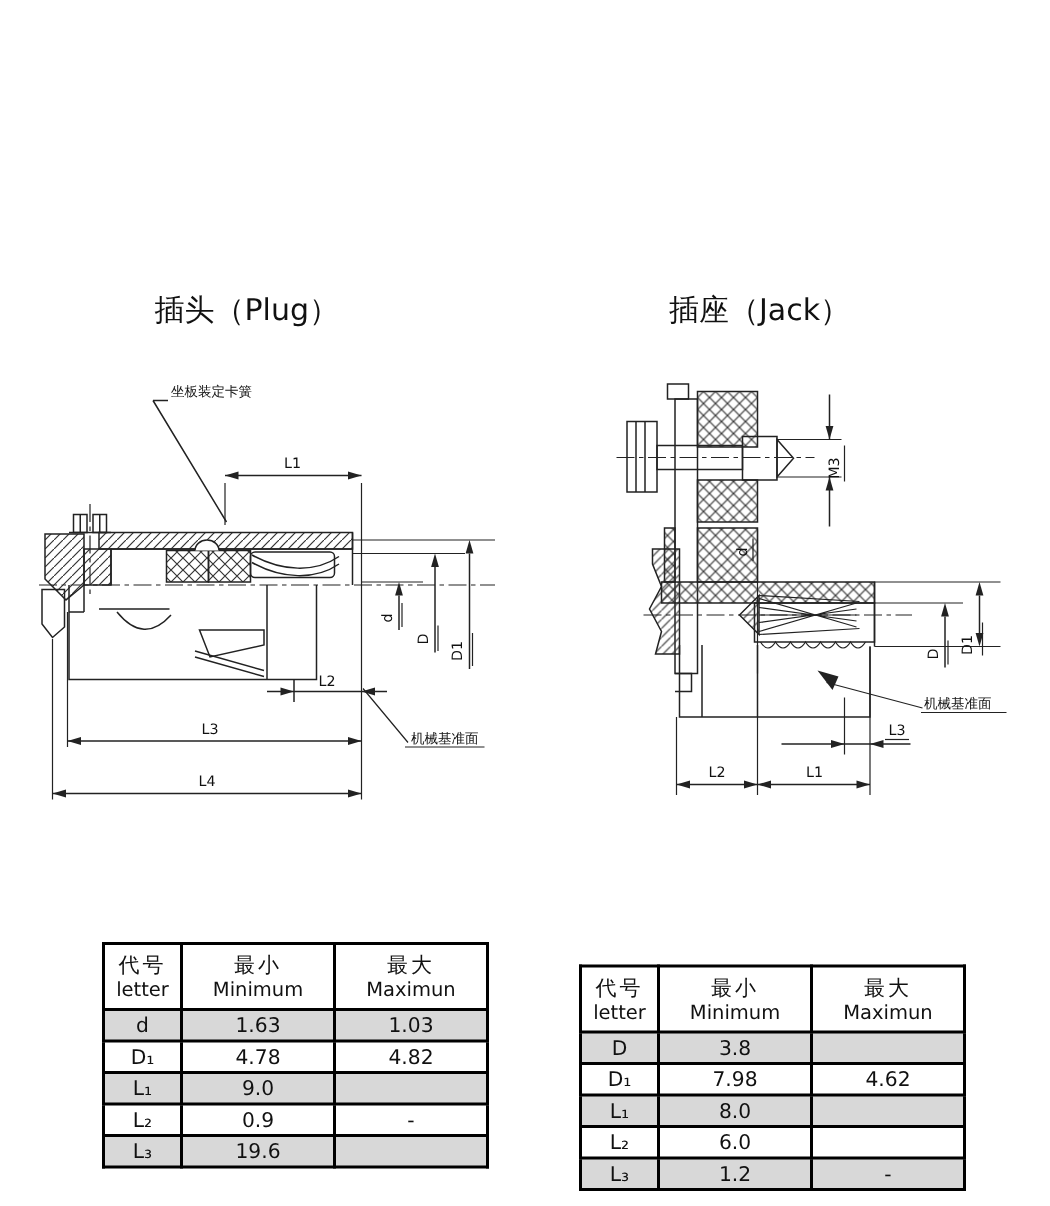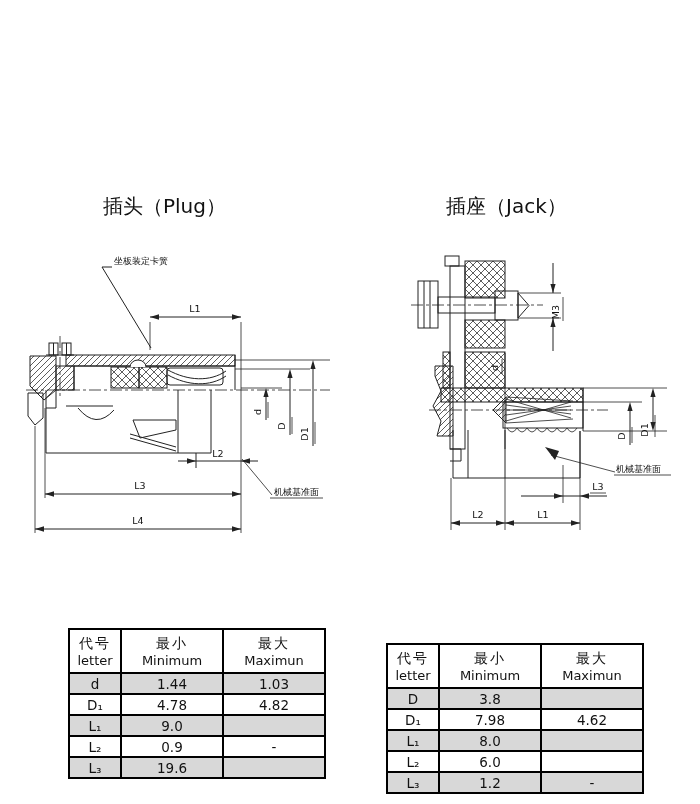--- a/index.html
+++ b/index.html
@@ -240,21 +240,21 @@
           <div class="zh">最小</div>
           <div class="en">Minimum</div>
         </td>
         <td class="hdr c2">
           <div class="zh">最大</div>
           <div class="en">Maximun</div>
         </td>
       </tr>
       <tr class="shade">
         <td>d</td>
-        <td>1.44</td>
+        <td>1.63</td>
         <td>1.03</td>
       </tr>
       <tr>
         <td>D₁</td>
         <td>4.78</td>
         <td>4.82</td>
       </tr>
       <tr class="shade">
         <td>L₁</td>
         <td>9.0</td>

